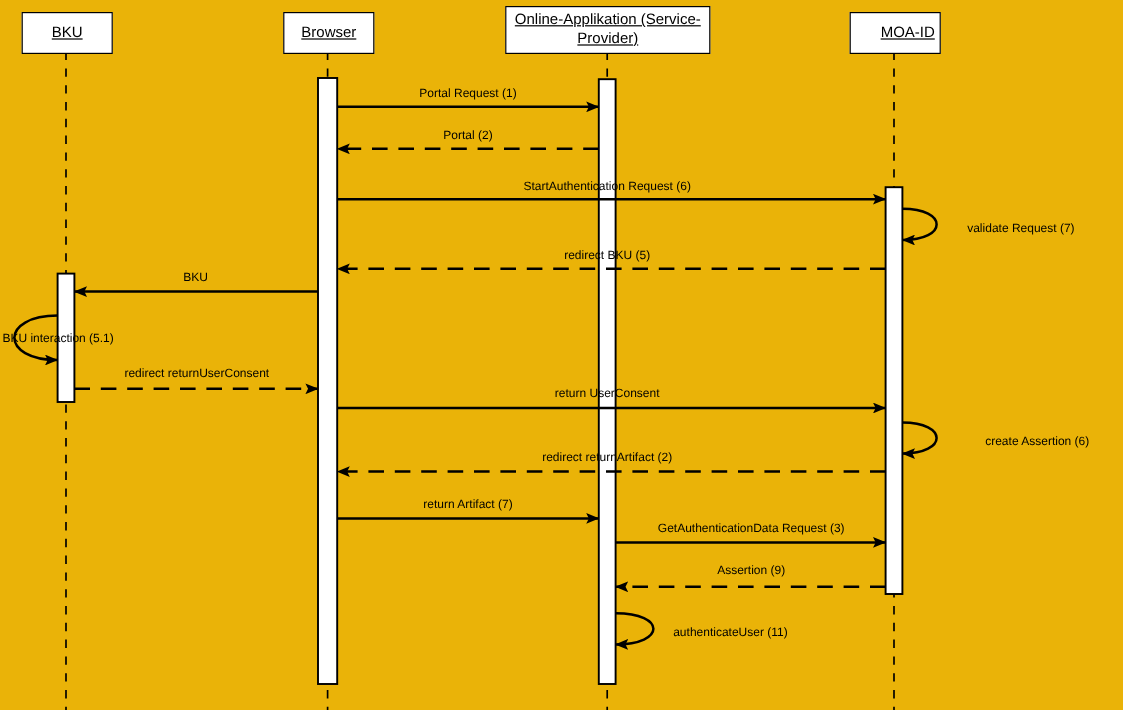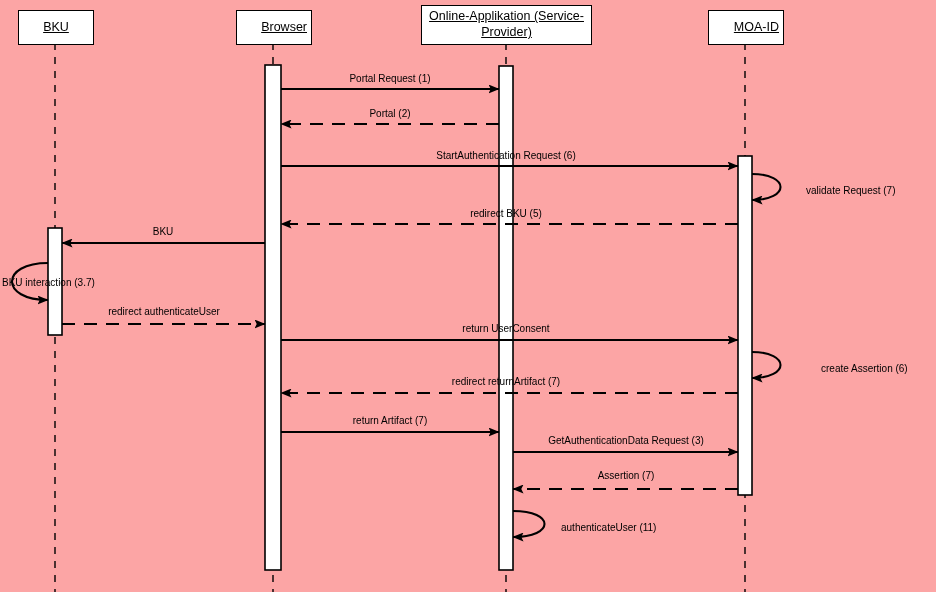--- a/index.html
+++ b/index.html
@@ -1,16 +1,16 @@
 <!DOCTYPE html>
 <html><head>
 <meta charset="utf-8">
 <style>
   html,body{margin:0;padding:0;background:#ffffff;}
-  #stage{position:relative;width:936px;height:592px;background:#fca5a5;
+  #stage{position:relative;width:936px;height:592px;background:#eab308;
          font-family:"Liberation Sans","DejaVu Sans",sans-serif;overflow:hidden;}
   #svg-layer{position:absolute;left:0;top:0;width:936px;height:592px;}
   .lbl{position:absolute;font-size:10px;color:#000;white-space:nowrap;line-height:1;}
   .msg-lbl{transform:translateX(-50%);}
   .actor-box{position:absolute;border:1.6px solid #000;background:#fff;
              display:flex;align-items:center;justify-content:center;text-align:center;}
   .actor-box span{font-size:12.5px;color:#000;text-decoration:underline;line-height:1.25;
                   display:block;padding:0 4px;}
 </style>
 </head>
@@ -52,40 +52,40 @@
         <path d="M 752 174 C 790 174 790 200 752 200" fill="none" stroke="#000000" stroke-width="2.1" marker-end="url(#arrowhead)"></path>
         <path d="M 48 263 C 0 263 0 300 48 300" fill="none" stroke="#000000" stroke-width="2.1" marker-end="url(#arrowhead)"></path>
         <path d="M 752 352 C 790 352 790 378 752 378" fill="none" stroke="#000000" stroke-width="2.1" marker-end="url(#arrowhead)"></path>
         <path d="M 513 511 C 555 511 555 537 513 537" fill="none" stroke="#000000" stroke-width="2.1" marker-end="url(#arrowhead)"></path>
       </g>
   </svg>
   <div id="actor-layer">
       <div class="actor-box" style="left: 18px; top: 10px; width: 74px; height: 33px;">
         <span>BKU</span>
       </div>
-      <div class="actor-box" style="left: 236px; top: 10px; width: 74px; height: 33px; justify-content: flex-end;">
+      <div class="actor-box" style="left: 236px; top: 10px; width: 74px; height: 33px;">
         <span>Browser</span>
       </div>
       <div class="actor-box" style="left: 421px; top: 5px; width: 169px; height: 38px;">
         <span>Online-Applikation (Service-Provider)</span>
       </div>
       <div class="actor-box" style="left: 708px; top: 10px; width: 74px; height: 33px; justify-content: flex-end;">
         <span>MOA-ID</span>
       </div>
     </div>
   <div id="label-layer">
       <div class="lbl msg-lbl" style="left: 390px; top: 74px;">Portal Request (1)</div>
       <div class="lbl msg-lbl" style="left: 390px; top: 109px;">Portal (2)</div>
       <div class="lbl msg-lbl" style="left: 506px; top: 151px;">StartAuthentication Request (6)</div>
       <div class="lbl msg-lbl" style="left: 506px; top: 209px; text-align: center;">redirect BKU (5)</div>
       <div class="lbl msg-lbl" style="left: 163px; top: 227px;">BKU</div>
-      <div class="lbl msg-lbl" style="left: 164px; top: 307px;">redirect authenticateUser</div>
+      <div class="lbl msg-lbl" style="left: 164px; top: 307px;">redirect returnUserConsent</div>
       <div class="lbl msg-lbl" style="left: 506px; top: 324px;">return UserConsent</div>
-      <div class="lbl msg-lbl" style="left: 506px; top: 377px;">redirect returnArtifact (7)</div>
+      <div class="lbl msg-lbl" style="left: 506px; top: 377px;">redirect returnArtifact (2)</div>
       <div class="lbl msg-lbl" style="left: 390px; top: 416px;">return Artifact (7)</div>
       <div class="lbl msg-lbl" style="left: 626px; top: 436px;">GetAuthenticationData Request (3)</div>
-      <div class="lbl msg-lbl" style="left: 626px; top: 471px;">Assertion (7)</div>
+      <div class="lbl msg-lbl" style="left: 626px; top: 471px;">Assertion (9)</div>
       <div class="lbl" style="left: 806px; top: 186px;">validate Request (7)</div>
-      <div class="lbl" style="left: 2px; top: 278px;">BKU interaction (3.7)</div>
+      <div class="lbl" style="left: 2px; top: 278px;">BKU interaction (5.1)</div>
       <div class="lbl" style="left: 806px; top: 364px; padding-left: 15px;">create Assertion (6)</div>
       <div class="lbl" style="left: 561px; top: 523px;">authenticateUser (11)</div>
     </div>
 </div>
 
 </body></html>

